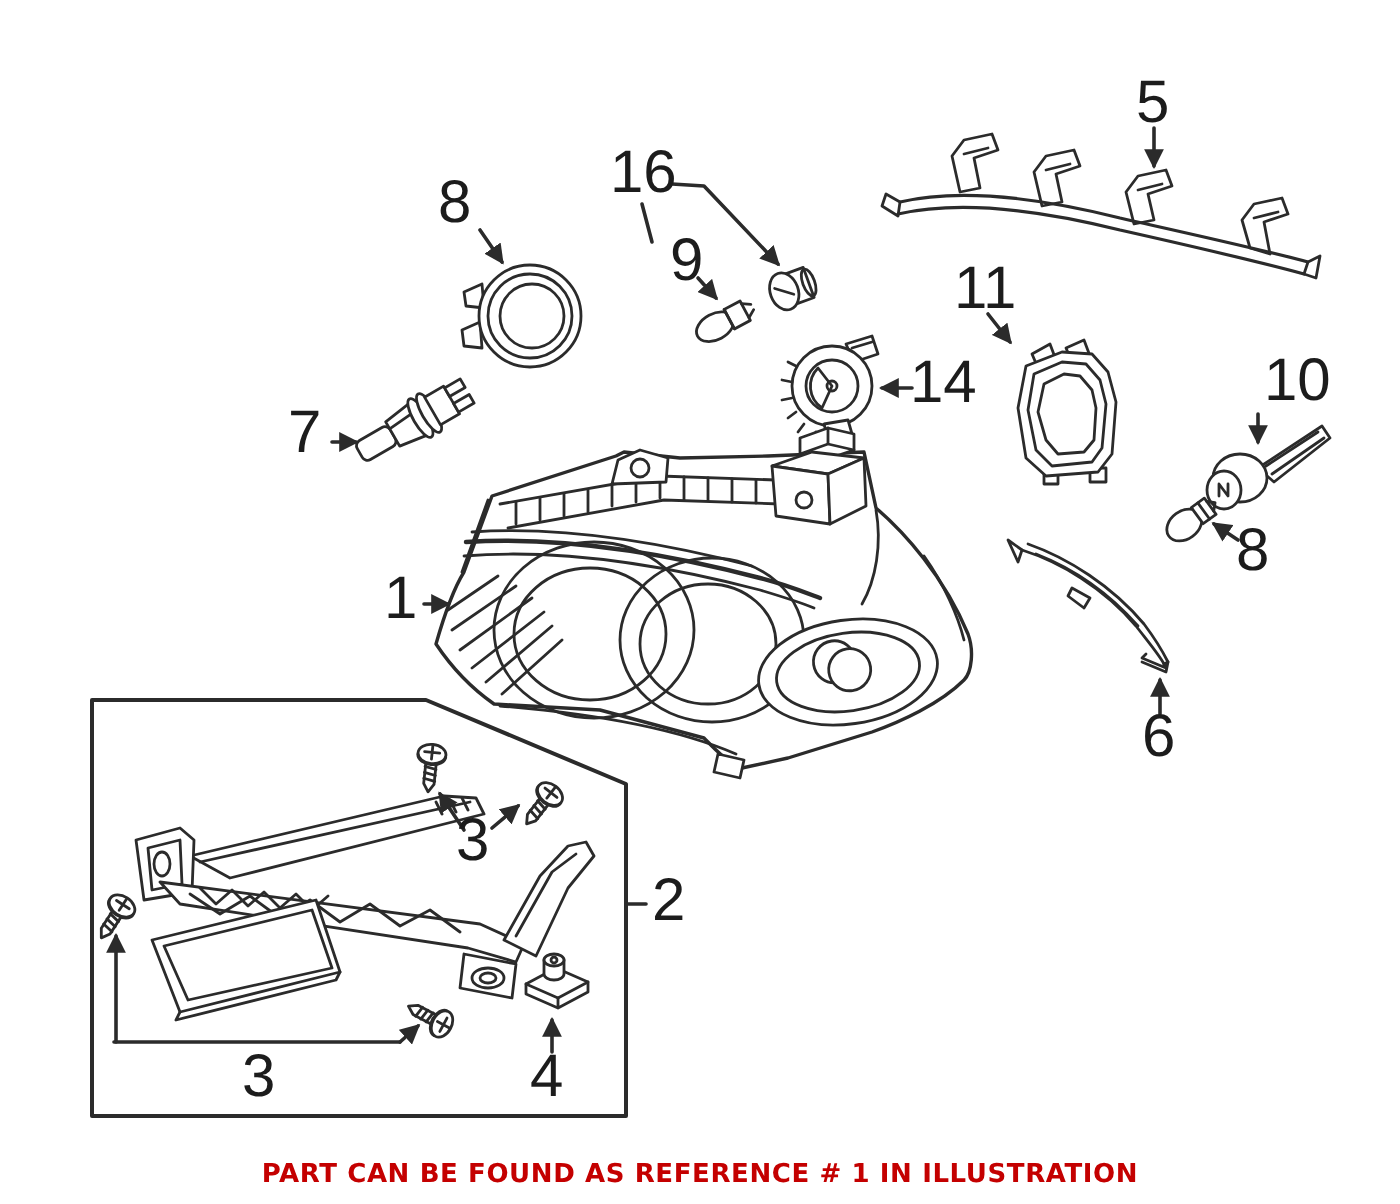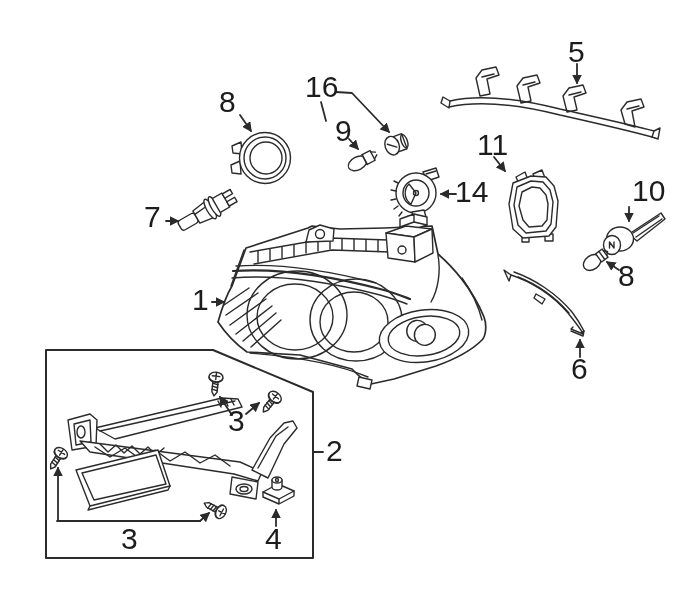--- a/index.html
+++ b/index.html
@@ -250,14 +250,15 @@
   <span class="plabel" style="left:571px;top:354px">6</span>
   <span class="plabel" style="left:144px;top:202px">7</span>
   <span class="plabel" style="left:618px;top:261px">8</span>
   <span class="plabel" style="left:335px;top:116px">9</span>
   <span class="plabel" style="left:632px;top:176px">10</span>
   <span class="plabel" style="left:305px;top:72px">16</span>
   <span class="plabel" style="left:477px;top:130px">11</span>
   <span class="plabel" style="left:219px;top:87px">8</span>
   <span class="plabel" style="left:455px;top:177px">14</span>
 
+  <div class="caption">PART CAN BE FOUND AS REFERENCE # 1 IN ILLUSTRATION</div>
 
 </div>
 
 </body></html>

